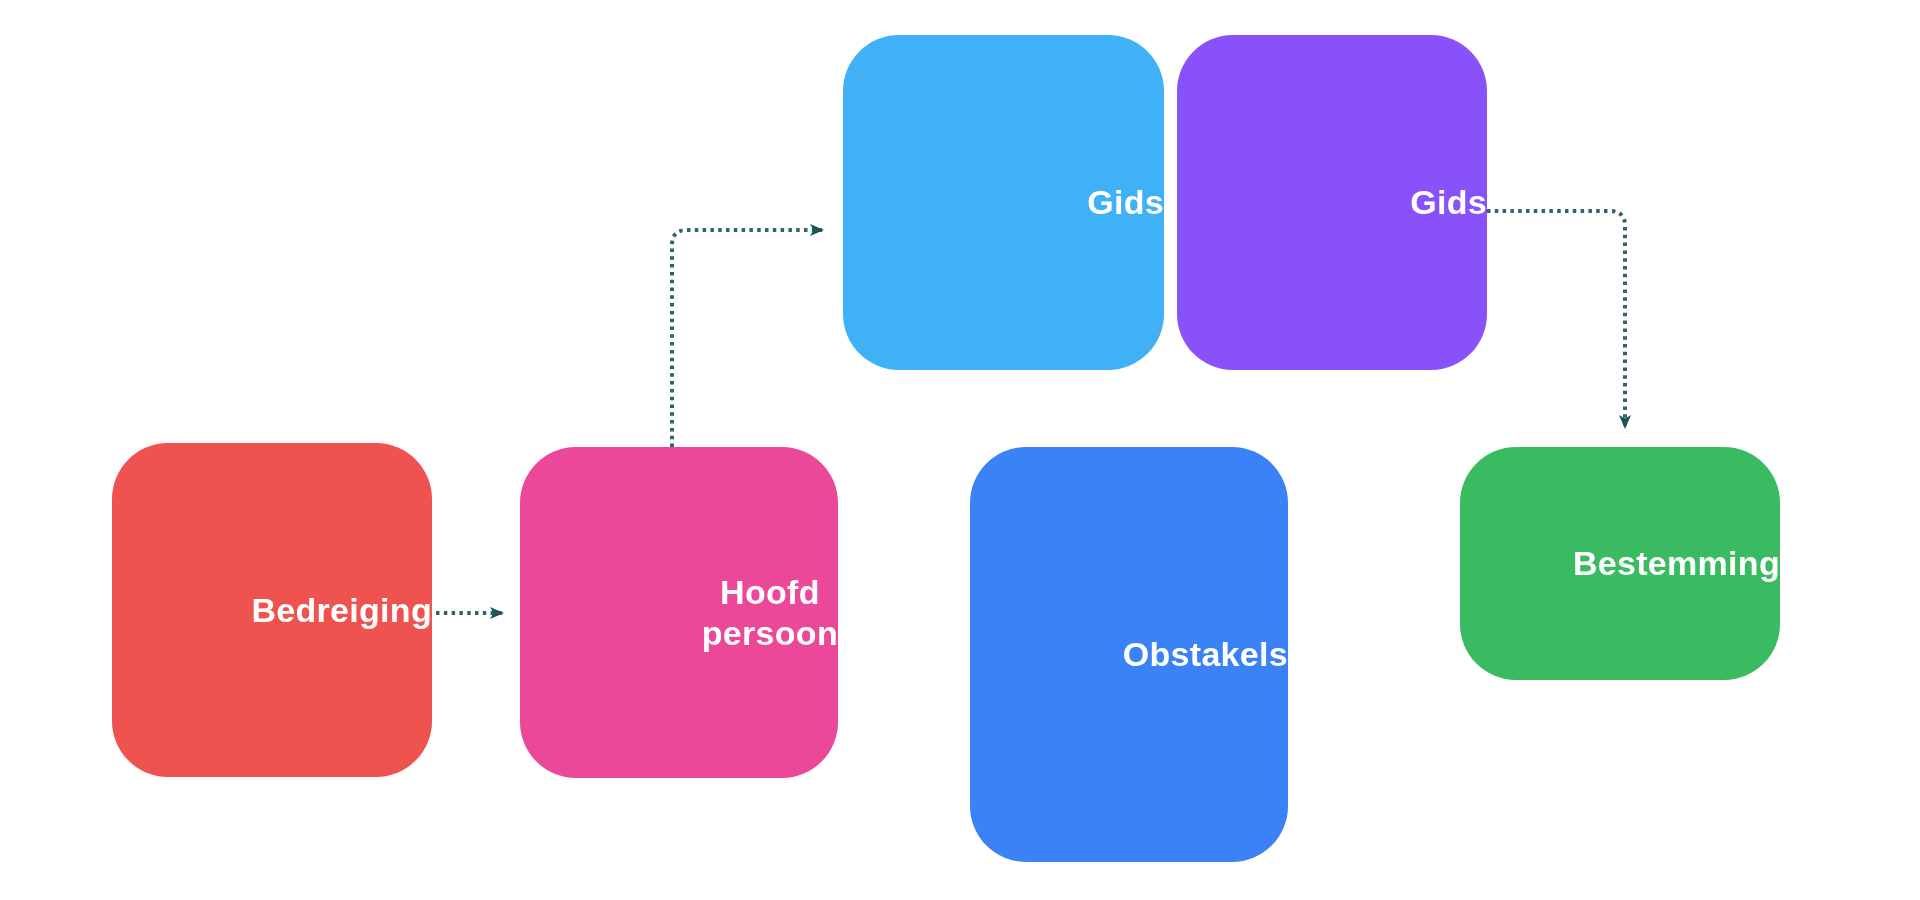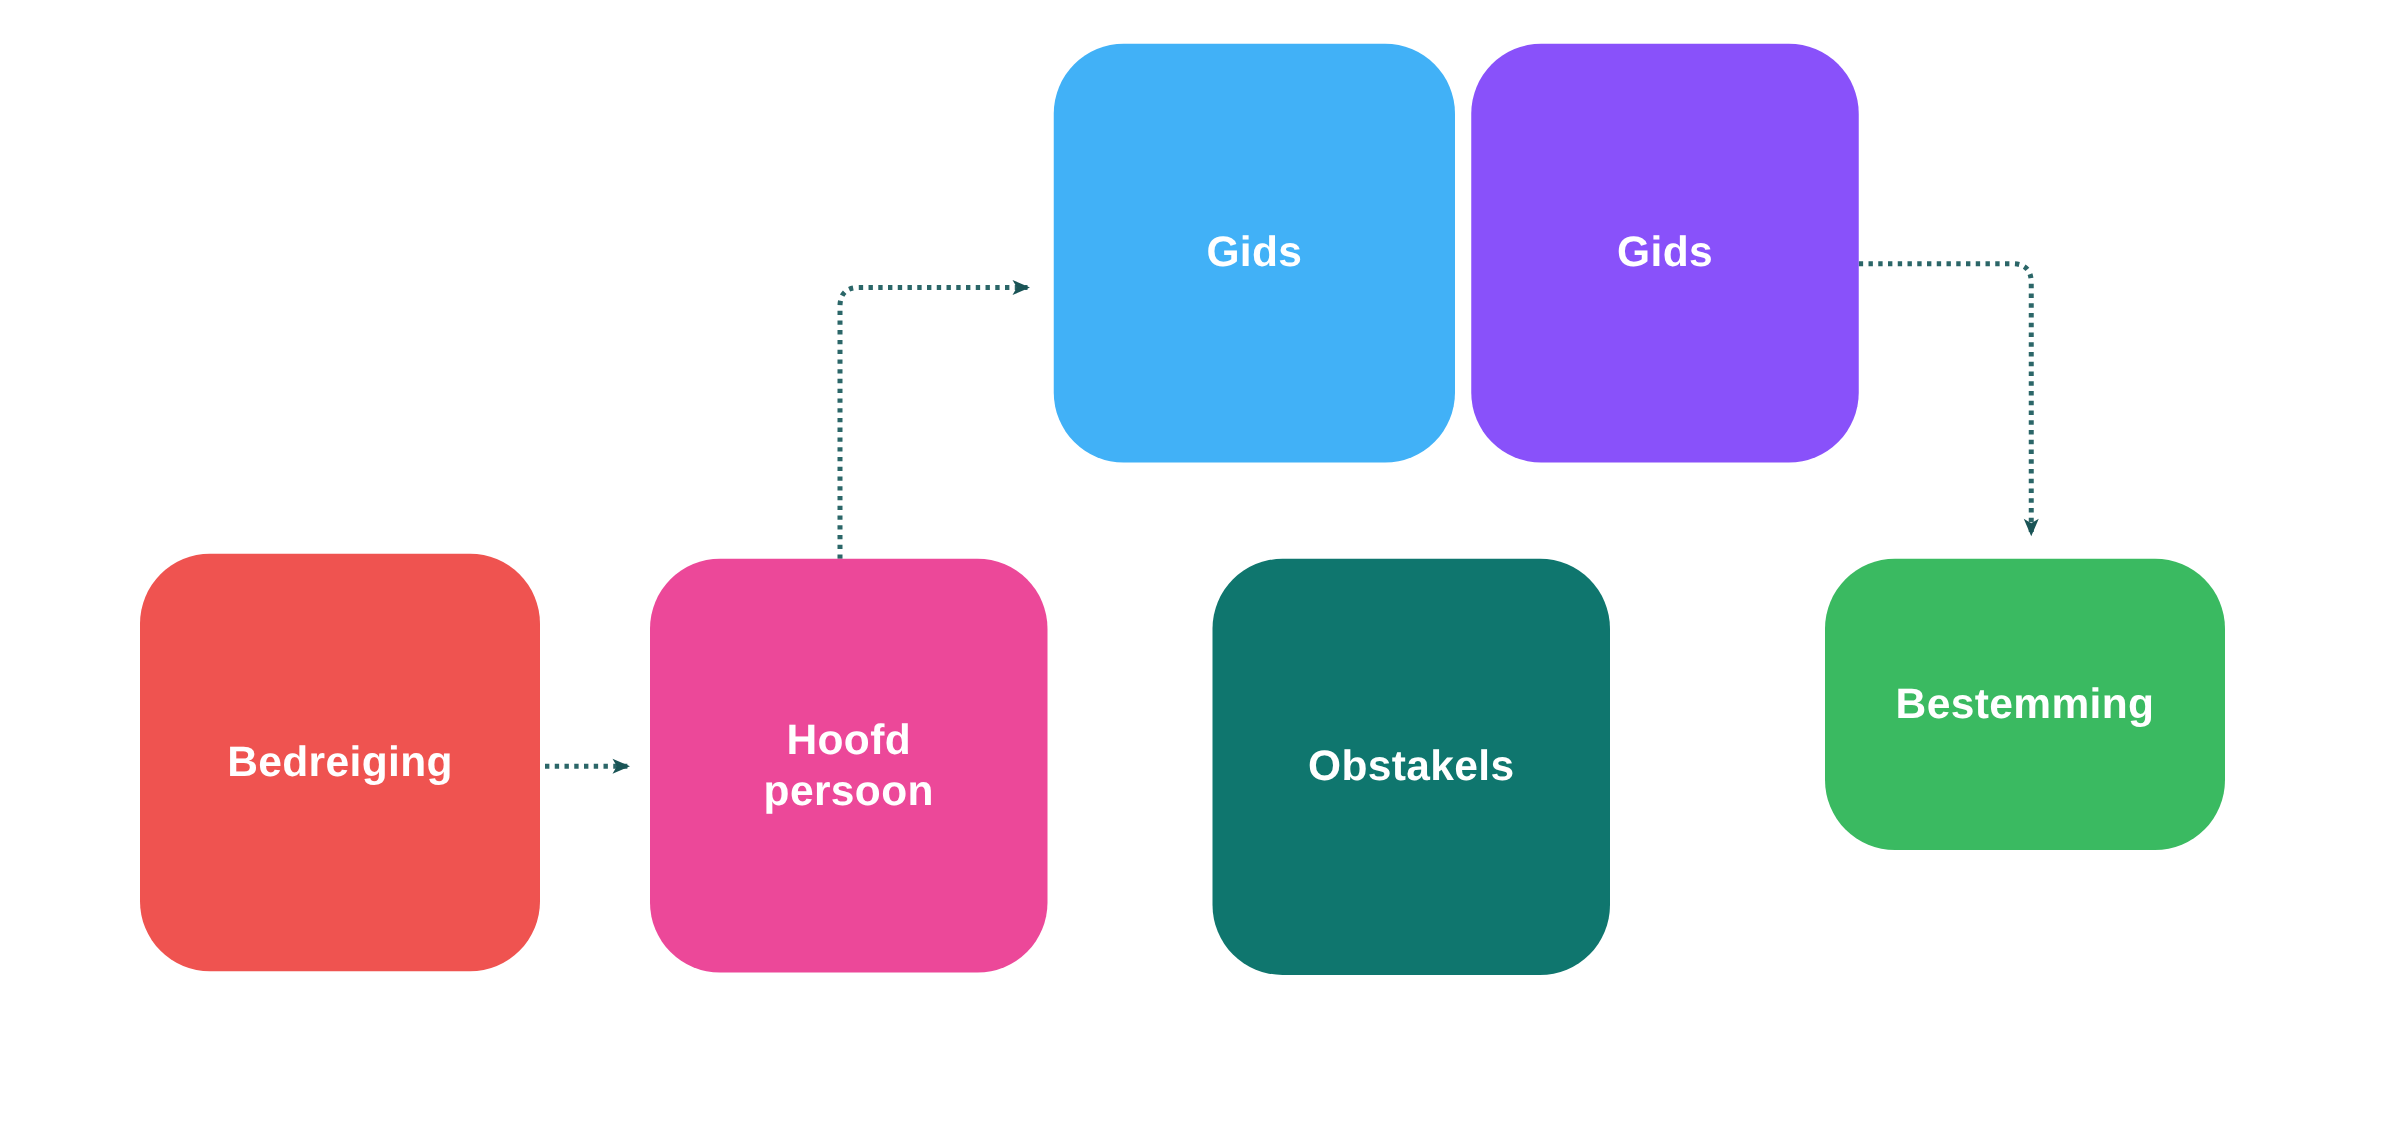--- a/index.html
+++ b/index.html
@@ -29,21 +29,21 @@
     stroke-width: 4;
     stroke-dasharray: 3.5 4.3;
     stroke-linecap: butt;
     pointer-events: stroke;
   }
   .node {
     position: absolute;
     border-radius: 56px;
     display: flex;
     align-items: center;
-    justify-content: center;
+    justify-content: flex-end;
     box-sizing: border-box;
   }
   .node-label {
     color: #ffffff;
     font-size: 34px;
     font-weight: 700;
     line-height: 1.18;
     letter-spacing: 0.3px;
     text-align: center;
     white-space: pre-line;
@@ -73,20 +73,20 @@
       <div class="node" style="left: 520px; top: 447px; width: 318px; height: 331px; background: #ec4899;">
         <span class="node-label">Hoofd
 persoon</span>
       </div>
       <div class="node" style="left: 843px; top: 35px; width: 321px; height: 335px; background: rgb(65, 177, 247);">
         <span class="node-label">Gids</span>
       </div>
       <div class="node" style="left: 1177px; top: 35px; width: 310px; height: 335px; background: rgb(137, 81, 250);">
         <span class="node-label">Gids</span>
       </div>
-      <div class="node" style="left: 970px; top: 447px; width: 318px; height: 333px; background: #0f766e;">
+      <div class="node" style="left: 970px; top: 447px; width: 318px; height: 415px; background: #3b82f6;">
         <span class="node-label">Obstakels</span>
       </div>
       <div class="node" style="left: 1460px; top: 447px; width: 320px; height: 233px; background: rgb(58, 186, 97);">
         <span class="node-label">Bestemming</span>
       </div>
     </div>
 </div>
 
 </body></html>

